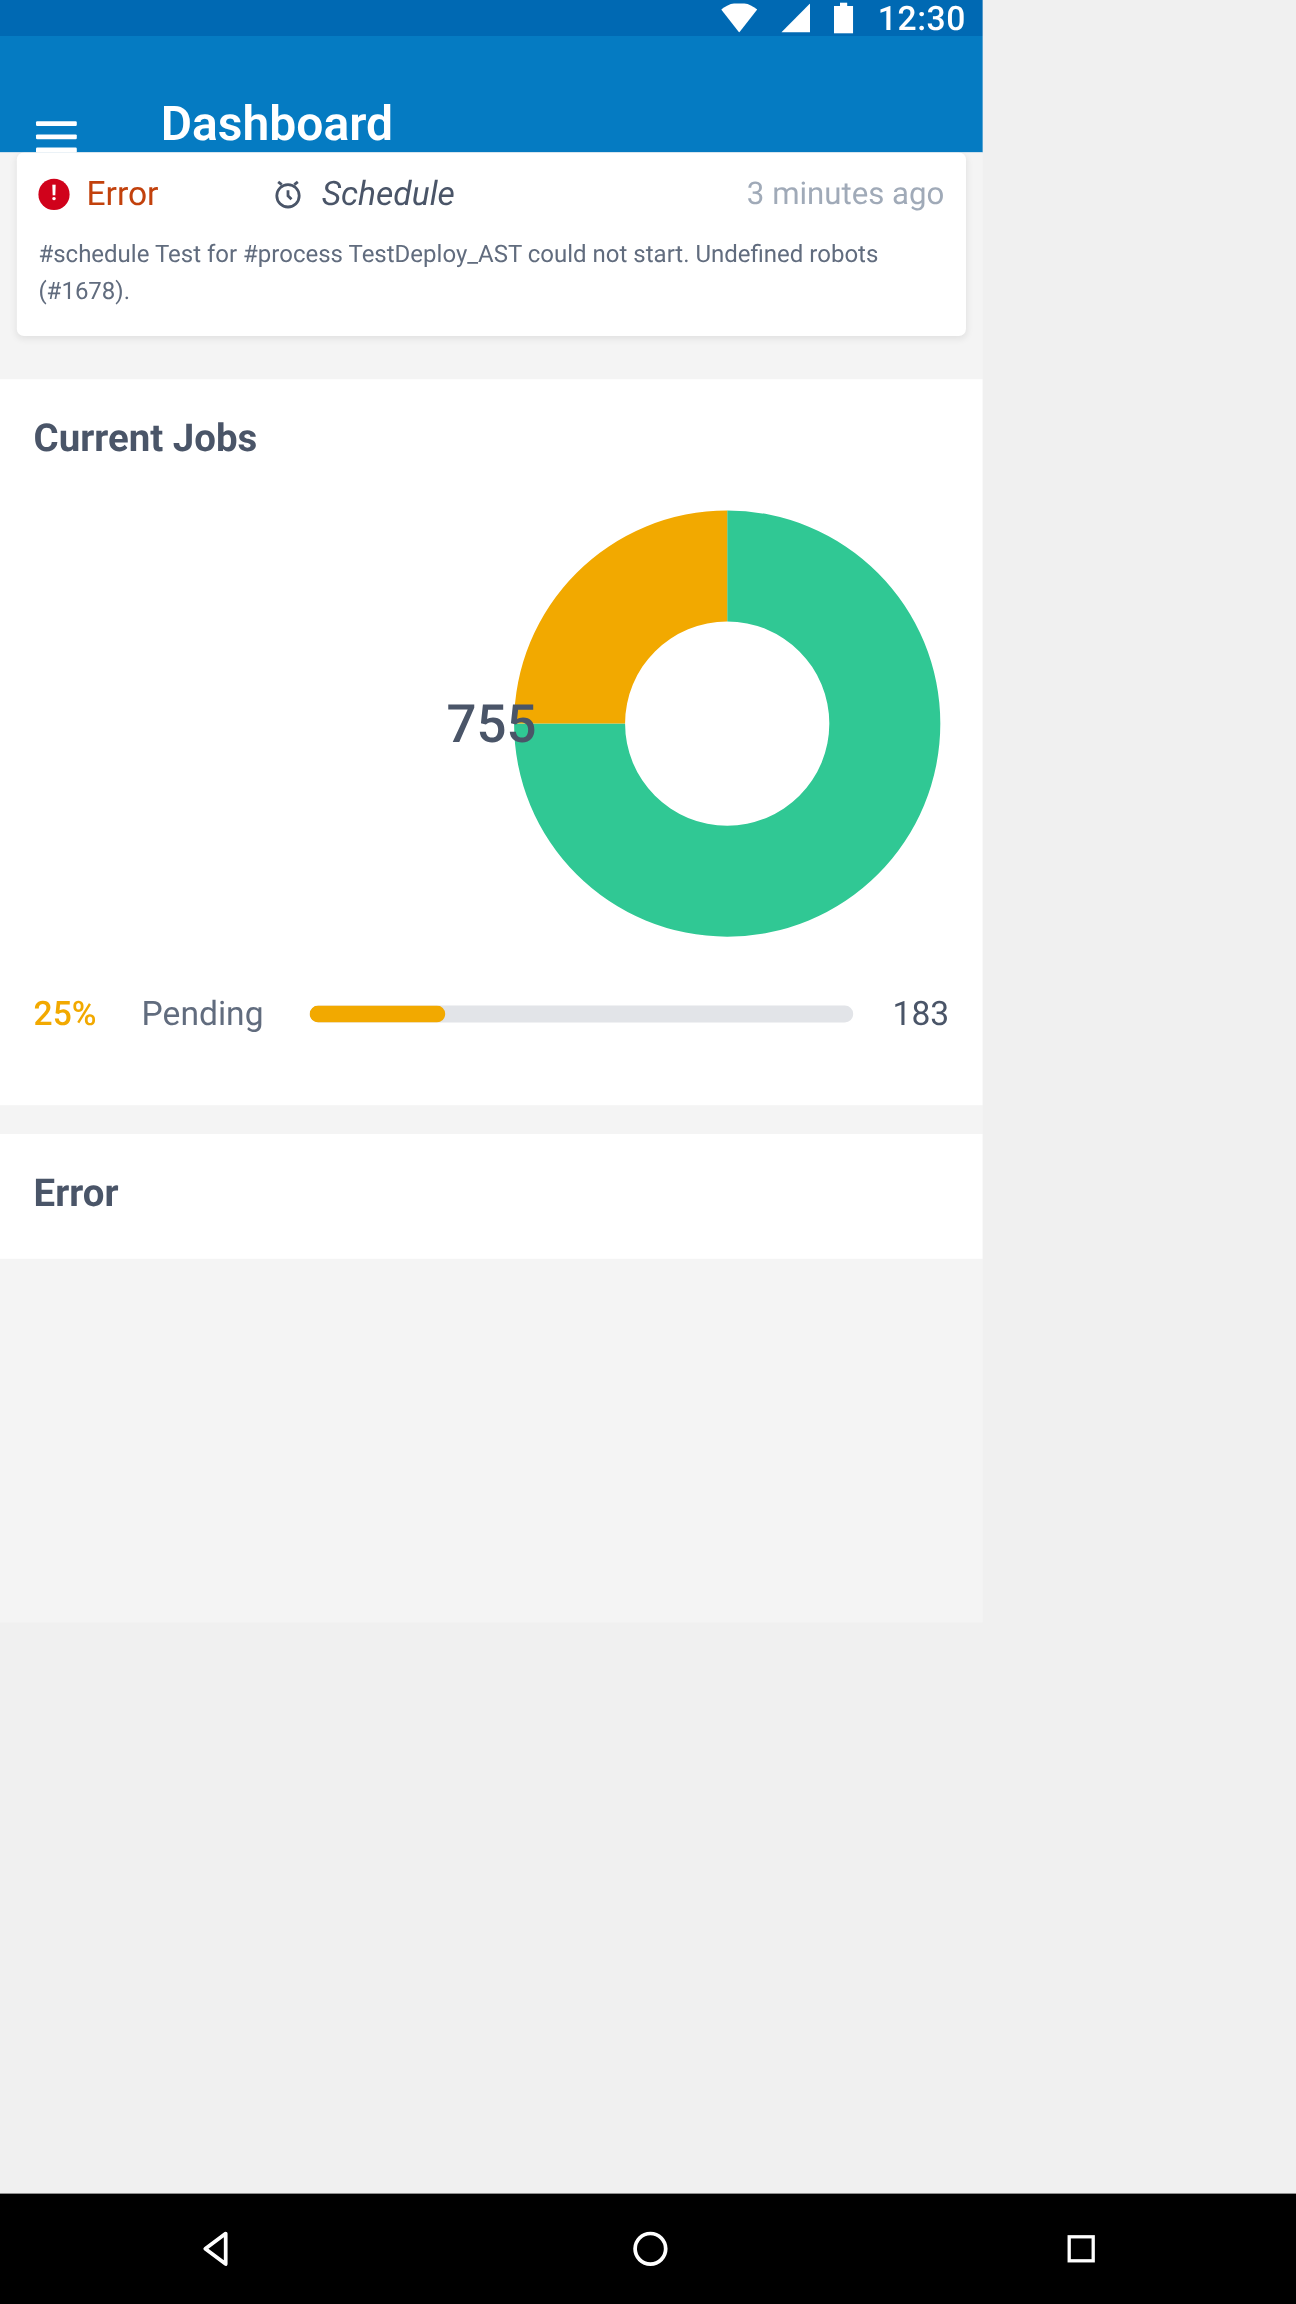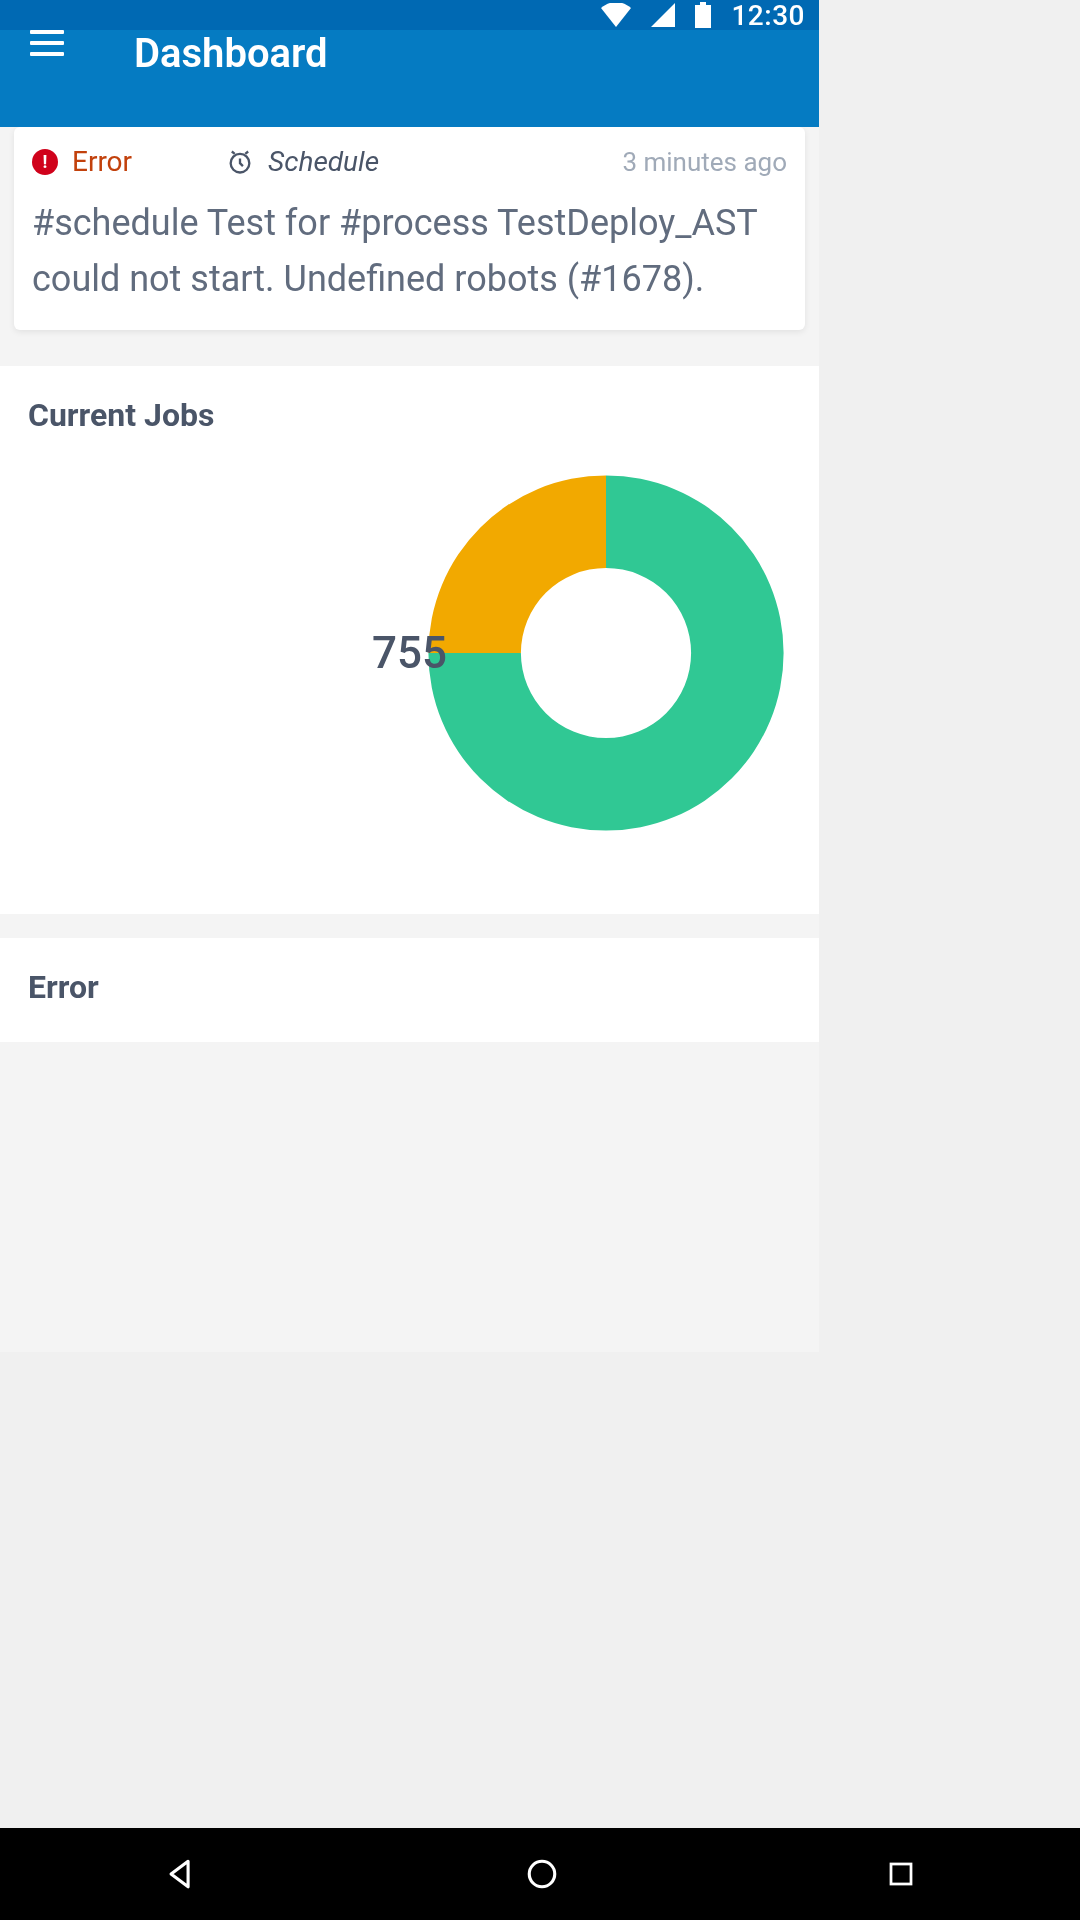--- a/index.html
+++ b/index.html
@@ -14,21 +14,21 @@
     padding: 0 14px;
     gap: 20px;
     color: #fff;
   }
   .status-bar .time { font-size: 28px; font-weight: 500; letter-spacing: 0.5px; }
   
   .app-bar {
     height: 97px;
     background: #057bc2;
     display: flex;
-    align-items: flex-start;
+    align-items: flex-end;
     padding: 0 30px;
     gap: 70px;
   }
   .hamburger {
     width: 34px; height: 26px;
     display: flex; flex-direction: column; justify-content: space-between;
     cursor: pointer;
   }
   .hamburger span { display: block; height: 4px; background: #fff; border-radius: 1px; }
   .app-title { color: #fff; font-size: 40px; font-weight: 600; }
@@ -45,21 +45,21 @@
   .alert-header { display: flex; align-items: center; gap: 14px; }
   .alert-header .err-icon {
     width: 26px; height: 26px; border-radius: 50%; background: #d0021b;
     display: flex; align-items: center; justify-content: center;
     color: #fff; font-weight: 700; font-size: 18px;
   }
   .alert-header .err-label { font-size: 28px; color: #c2410c; }
   .alert-header .clock-icon { margin-left: 80px; }
   .alert-header .sched-label { font-size: 28px; color: #4a5568; font-style: italic; }
   .alert-header .time-ago { margin-left: auto; font-size: 26px; color: #a0aab8; }
-  .alert-body { margin-top: 18px; font-size: 36px; line-height: 1.55; color: #616c7e; }
+  .alert-body { margin-top: 18px; font-size: 20px; line-height: 1.55; color: #616c7e; }
   
   .section {
     background: #fff;
     margin-top: 36px;
     padding: 30px 28px 36px 28px;
   }
   .section-title { font-size: 32px; font-weight: 700; color: #4a5568; }
   
   .donut-wrap { display: flex; justify-content: flex-end; margin-top: 34px; position: relative; }
   .donut-center {
@@ -136,20 +136,28 @@
 
     <div class="donut-wrap">
       <svg id="donut-svg" width="370" height="370" viewBox="0 0 200 200">
           <path d="M 100 4 A 96 96 0 1 1 4 100.00000000000001 L 54 100 A 46 46 0 1 0 100 54 Z" fill="#30c894"></path>
           <path d="M 4 100.00000000000001 A 96 96 0 0 1 99.99999999999999 4 L 99.99999999999999 54 A 46 46 0 0 0 54 100 Z" fill="#f2a900"></path>
         </svg>
       <div class="donut-center">755</div>
     </div>
 
     <div class="legend" id="legend">
+        <div class="legend-row">
+          <div class="pct" style="color: rgb(242, 169, 0);">25%</div>
+          <div class="lbl">Pending</div>
+          <div class="bar-track">
+            <div class="bar-fill" style="width: 25%; background: rgb(242, 169, 0);"></div>
+          </div>
+          <div class="val">183</div>
+        </div>
       </div>
   </div>
 
   <div class="section" style="margin-top:24px;">
     <div class="section-title">Error</div>
   </div>
 
 </div>
 
 <div class="nav-bar">

